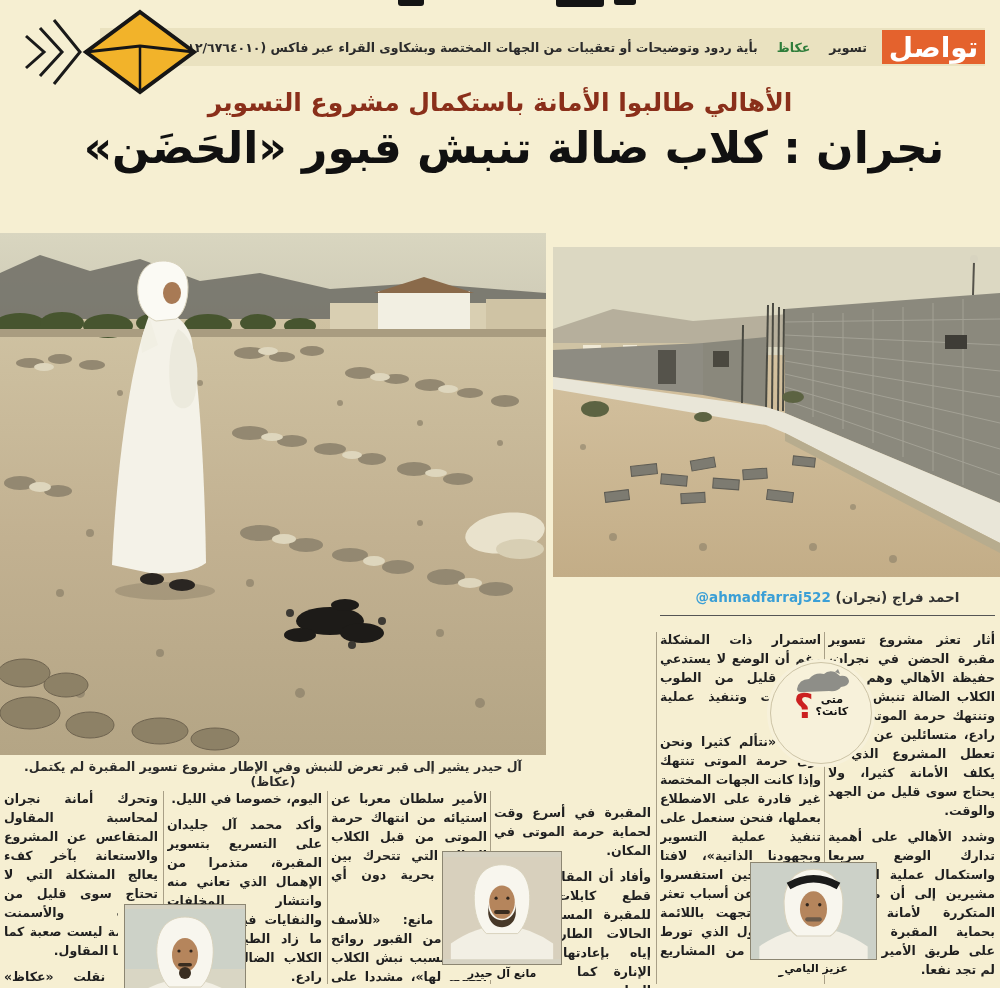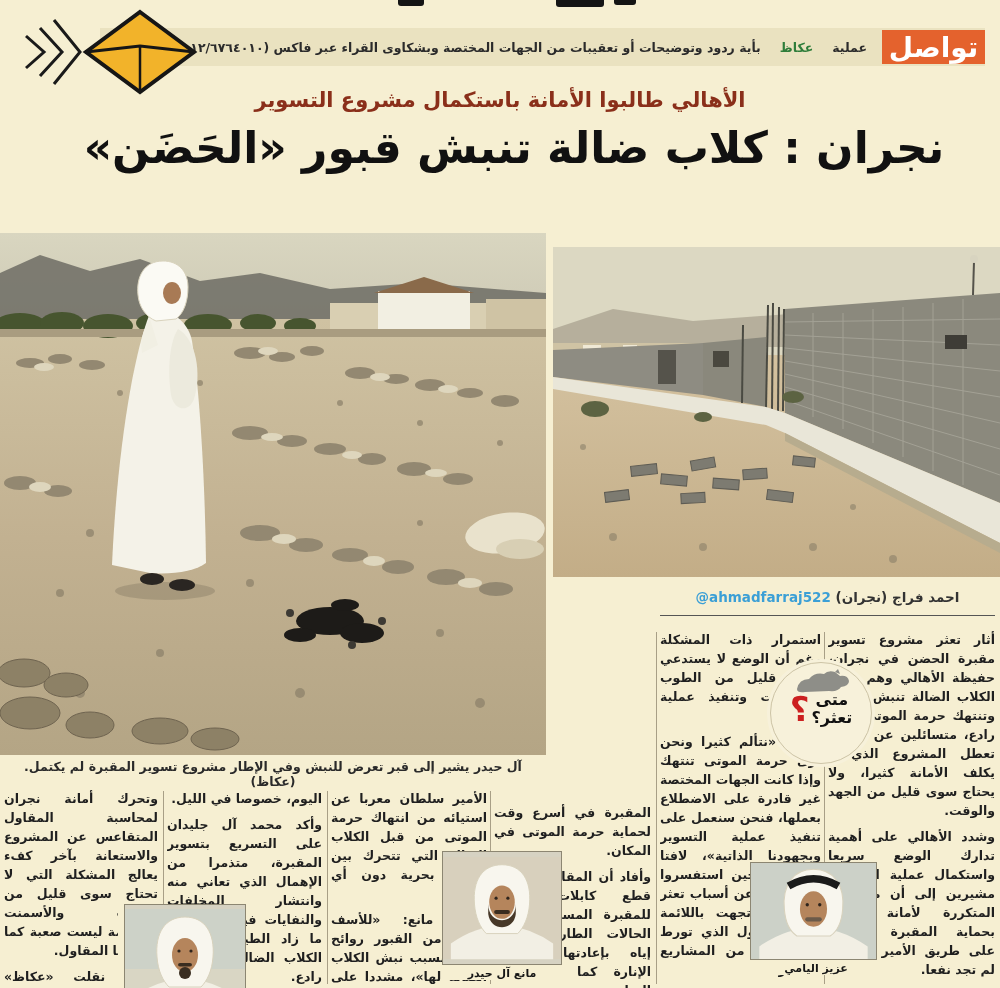--- a/index.html
+++ b/index.html
@@ -9,21 +9,21 @@
   .crop-artifact{position:absolute;background:#141414;border-radius:0 0 3px 3px;}
   
   .topbar{position:absolute;left:100px;top:28px;width:885px;height:38px;background:#eae2c0;}
   .contact-box{position:absolute;right:0;top:2px;width:103px;height:34px;background:#e4622d;
                color:#fff;font-weight:bold;font-size:28px;display:flex;align-items:center;justify-content:center;}
   .contact-text{position:absolute;right:118px;left:90px;top:0;height:38px;display:flex;align-items:center;
                 font-size:12.5px;font-weight:bold;color:#2b2b2b;white-space:nowrap;overflow:hidden;}
   .brand{color:#2f7d3a;margin:0 19px;font-weight:bold;}
   .envelope{position:absolute;left:18px;top:6px;}
   
-  .kicker{position:absolute;left:0;right:0;top:88px;text-align:center;font-size:21px;font-weight:bold;color:#8a2f1a;}
+  .kicker{position:absolute;left:0;right:0;top:88px;text-align:center;font-size:25px;font-weight:bold;color:#8a2f1a;}
   .headline{position:absolute;left:0;right:0;top:122px;margin:0;text-align:center;font-size:44px;
             font-weight:bold;color:#111;letter-spacing:-1px;padding-left:28px;}
   
   .photo{position:absolute;overflow:hidden;}
   #photo-main{left:0;top:233px;width:546px;height:522px;}
   #photo-side{left:553px;top:247px;width:447px;height:330px;}
   .caption{position:absolute;left:0;top:759px;width:546px;text-align:center;font-size:12.5px;
            font-weight:bold;color:#2a2a2a;}
   .byline{position:absolute;left:660px;top:589px;width:335px;text-align:center;font-size:13.5px;
           font-weight:bold;color:#333;padding-bottom:10px;border-bottom:1.5px solid #555;}
@@ -38,21 +38,21 @@
   #col-d{left:331px;top:789px;width:156px;height:197px;}
   #col-e{left:167px;top:789px;width:155px;height:197px;}
   #col-f{left:4px;top:789px;width:154px;height:197px;}
   .rule{position:absolute;width:1px;background:#a89f86;}
   
   .badge{position:absolute;left:770px;top:662px;width:100px;height:100px;border-radius:50%;
          background:#f7f1da;border:1px solid #cdc4a6;box-shadow:0 0 0 3px #f7f1da;
          display:flex;flex-direction:column;align-items:center;justify-content:flex-start;}
   .badge .dog{margin-top:6px;}
   .badge-q{display:flex;align-items:center;gap:2px;margin-top:-4px;}
-  .qtext{font-size:16px;font-weight:bold;color:#111;line-height:1.15;text-align:center;}
+  .qtext{font-size:11px;font-weight:bold;color:#111;line-height:1.15;text-align:center;}
   .qtext span{display:block;}
   .qmark{color:#cc2020;font-size:34px;font-weight:bold;line-height:0.9;}
   
   .portrait{position:absolute;background:#f6efd2;text-align:center;}
   .portrait svg{border:1px solid #8c8672;display:block;background:#d6d2c2;}
   .pname{font-size:11px;font-weight:bold;color:#161616;margin-top:2px;}
   #p1{left:755px;top:862px;width:122px;}
   #p2{left:437px;top:846px;width:120px;}
   #p3{left:118px;top:904px;width:128px;}
 </style>
@@ -63,21 +63,21 @@
 
   <div class="crop-artifact" style="left:398px;top:0;width:26px;height:6px;"></div>
   <div class="crop-artifact" style="left:556px;top:0;width:48px;height:7px;"></div>
   <div class="crop-artifact" style="left:614px;top:0;width:22px;height:5px;"></div>
 
   <div class="topbar">
     <div class="contact-box">
       <span>تواصل</span>
     </div>
     <div class="contact-text">
-      <span>عملية</span>
+      <span>تسوير</span>
       <span class="brand">عكاظ</span>
       <span>بأية ردود وتوضيحات أو تعقيبات من الجهات المختصة وبشكاوى القراء عبر فاكس (٠١٢/٦٧٦٤٠١٠) أو الإيميل (twasul@okaz.com.sa)</span>
     </div>
   </div>
   <svg class="envelope" width="190" height="92" viewBox="0 0 190 92">
     <g stroke="#1a1a1a" stroke-width="3" fill="none">
       <polyline points="8,30 26,46 8,62"></polyline>
       <polyline points="22,22 44,46 22,70"></polyline>
       <polyline points="36,14 62,46 36,78"></polyline>
     </g>
@@ -342,21 +342,21 @@
   </div>
 
   <div class="badge">
     <svg class="dog" width="60" height="26" viewBox="0 0 60 26">
       <path d="M6,20 Q8,10 18,10 Q24,3 33,5 Q37,1 44,3 L49,7 Q57,6 58,12 Q58,17 50,18 Q47,23 38,22 L14,23 Q6,24 6,20 Z" fill="#8e8e88"></path>
       <path d="M44,3 L47,0 L49,5 Z" fill="#8e8e88"></path>
     </svg>
     <div class="badge-q">
       <span class="qtext">
         <span>متى</span>
-        <span>تعثر؟</span>
+        <span>كانت؟</span>
       </span>
       <span class="qmark">؟</span>
     </div>
   </div>
 
   <figure class="portrait" id="p1" style="margin:0;">
     <svg width="125" height="96" viewBox="0 0 120 92">
       <rect width="120" height="92" fill="#ccd1c8"></rect>
       <path d="M8,92 L8,80 Q34,62 60,62 Q86,62 112,80 L112,92 Z" fill="#f2efe4"></path>
       <path d="M60,6 C40,6 30,22 32,44 C33,58 38,66 44,70 L76,70 C82,66 87,58 88,44 C90,22 80,6 60,6 Z" fill="#f8f6ee" stroke="#d8d2bd"></path>

